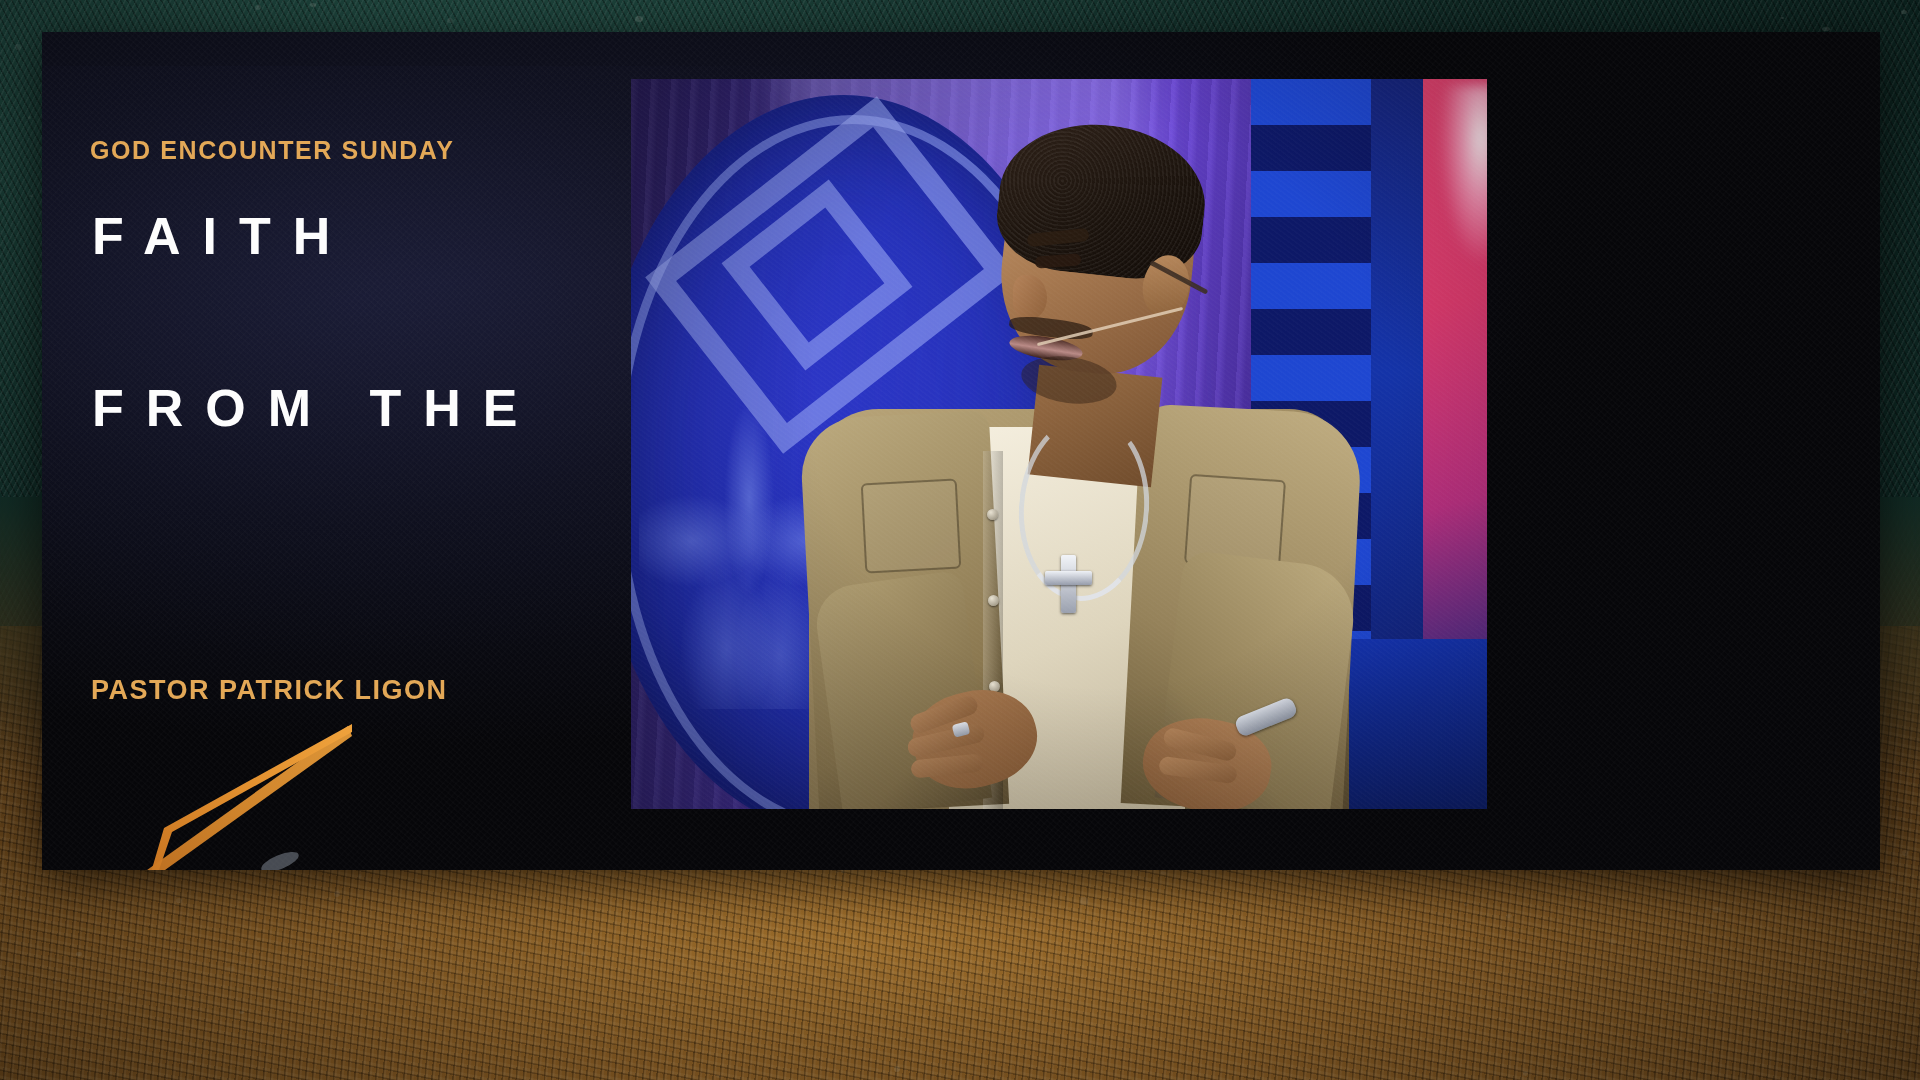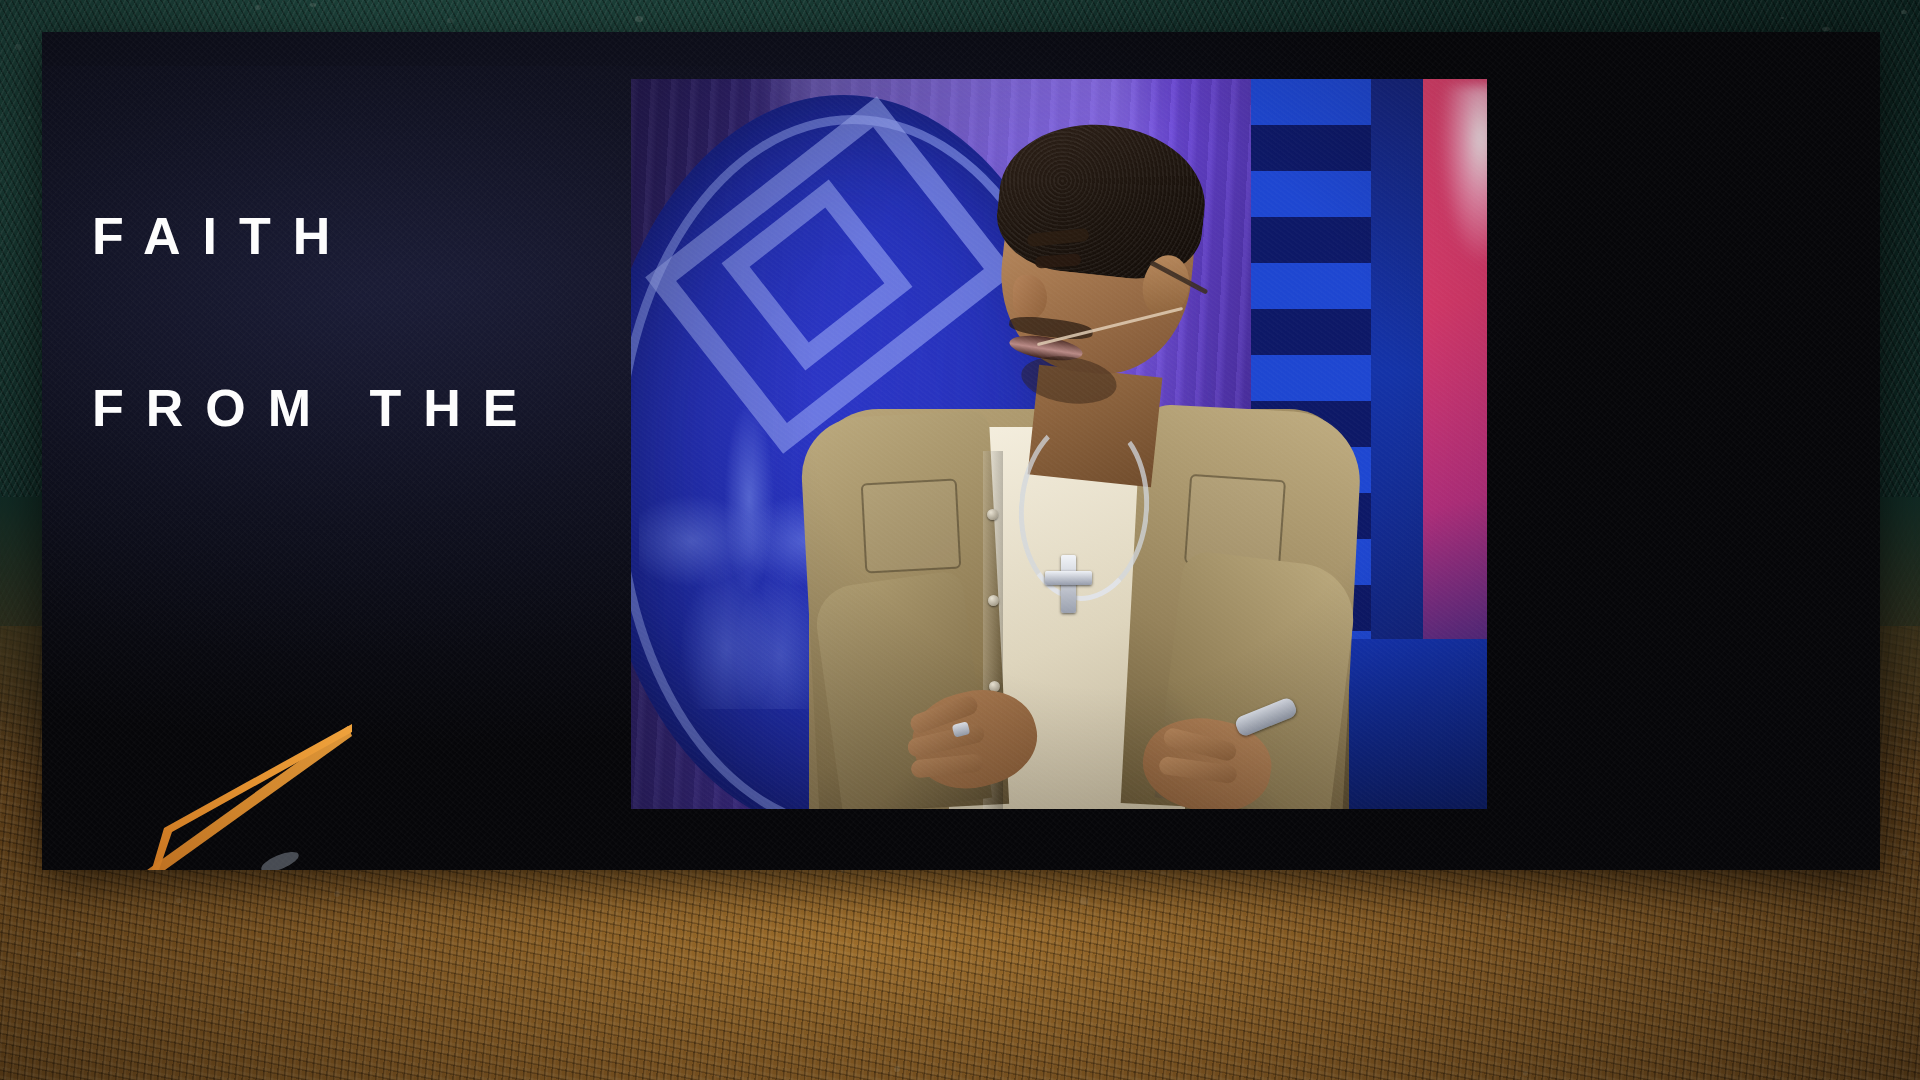--- a/index.html
+++ b/index.html
@@ -569,26 +569,28 @@
     </div>
   <div class="bg-vignette"></div>
 </div>
 
 <div id="card">
   <div class="card-glow"></div>
   <div class="card-grain"></div>
 
   <div id="textcol">
 
+    <div class="eyebrow">GOD ENCOUNTER SUNDAY</div>
 
     <div class="headline" id="hl2">FROM THE</div>
 
     <div class="headline" id="hl1">FAITH</div>
 
 
+    <div class="byline">PASTOR PATRICK LIGON</div>
   </div>
 
   <svg id="swoosh" viewBox="0 0 300 180">
     <defs>
       <linearGradient id="swg" x1="0" y1="1" x2="1" y2="0">
         <stop offset="0%" stop-color="#c4701f"></stop>
         <stop offset="55%" stop-color="#e2902f"></stop>
         <stop offset="100%" stop-color="#efa23c"></stop>
       </linearGradient>
     </defs>

